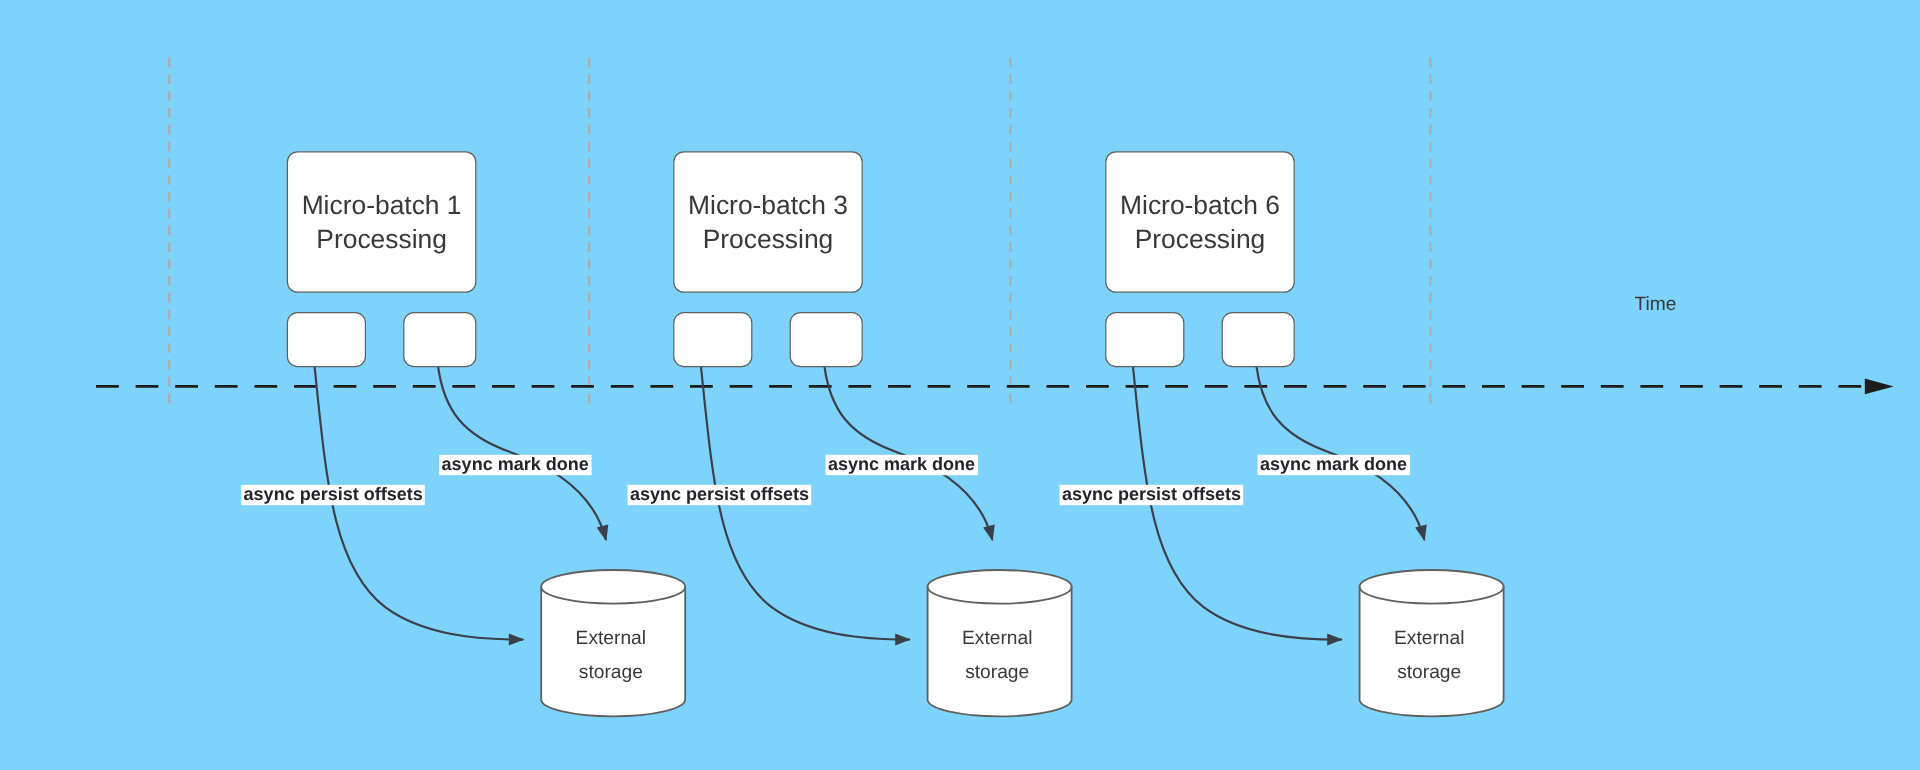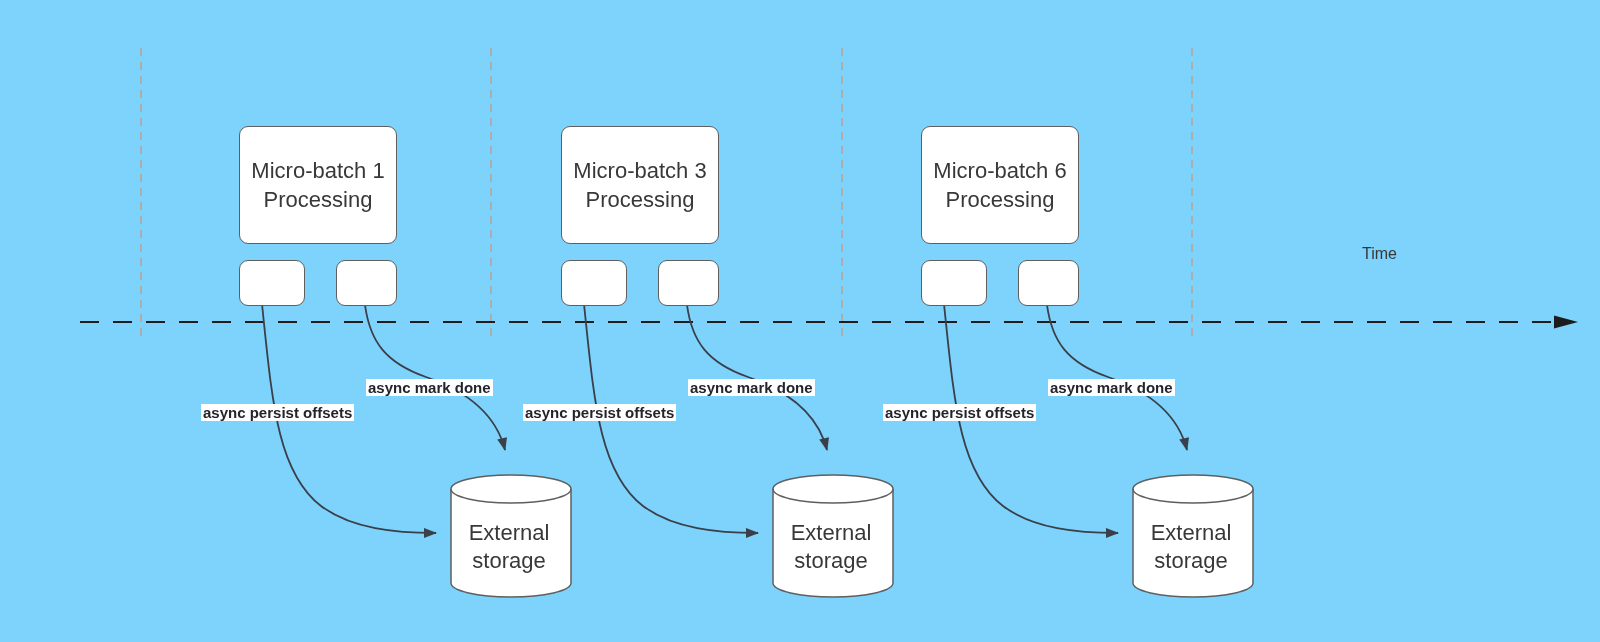--- a/index.html
+++ b/index.html
@@ -20,21 +20,21 @@
   }
   .sbox{
     top:260px;width:64px;height:44px;border:1px solid #5f5f5f;
     border-radius:9px;background:#fff;
   }
   .sbox.a{left:calc(var(--gx) + 239px);}
   .sbox.b{left:calc(var(--gx) + 336px);width:59px;}
   .storage-label{
     left:calc(var(--gx) + 451px);top:506px;width:116px;height:82px;
     display:flex;flex-direction:column;align-items:center;justify-content:center;
-    color:#383838;font-size:22px;line-height:28px;text-align:center;
+    color:#383838;font-size:16px;line-height:28px;text-align:center;
   }
   .arrow-label{
     font-size:15px;font-weight:bold;color:#23252b;line-height:17px;
     background:#ffffff;padding:0 2px;white-space:nowrap;
   }
   .persist-label{left:calc(var(--gx) + 201px);top:404px;}
   .mark-label{left:calc(var(--gx) + 366px);top:379px;}
   .time-label{
     left:1362px;top:245px;font-size:16px;color:#383838;
   }

